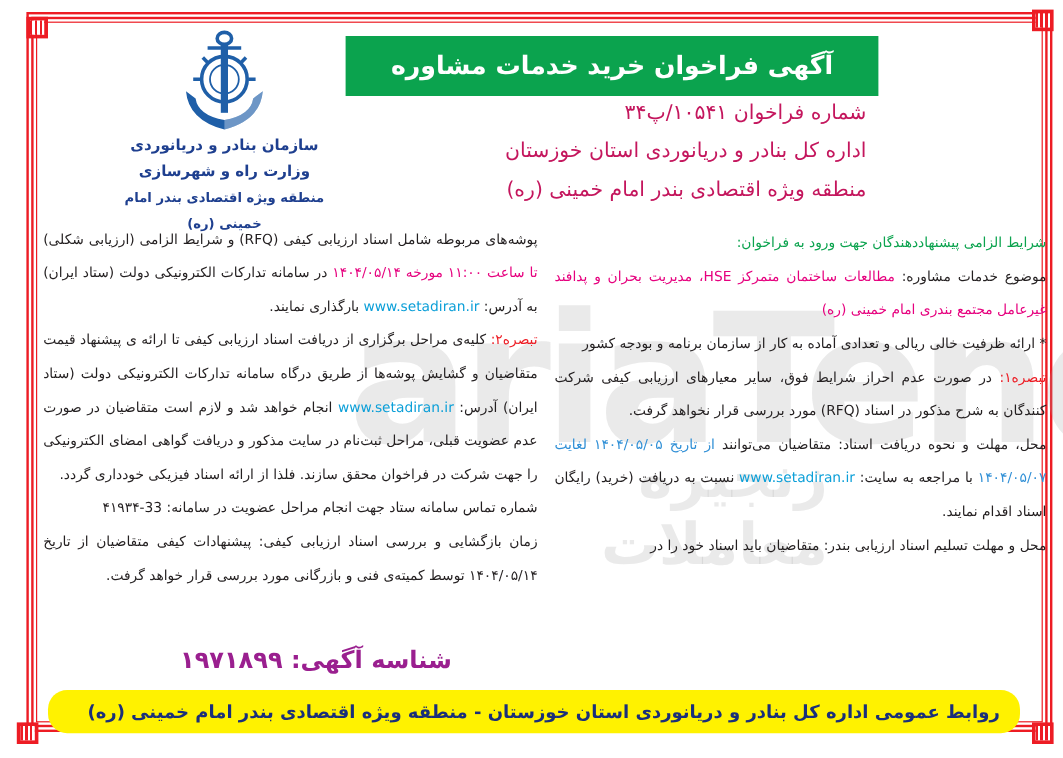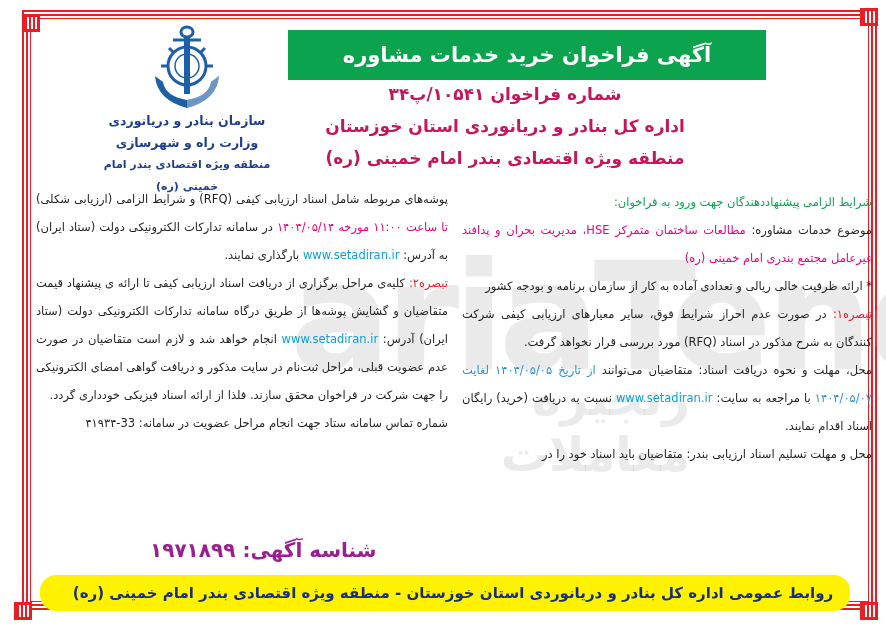--- a/index.html
+++ b/index.html
@@ -24,24 +24,24 @@
   .wm-big { left: 60px; top: 20px; font-size: 150px; letter-spacing: -6px; }
   .wm-sub { left: 150px; top: 160px; font-size: 48px; direction: rtl; letter-spacing: 18px; }
 
   
   .logo-block { position: absolute; left: 92px; top: 24px; width: 190px; text-align: center; }
   .logo-svg { display: block; margin: 0 auto; width: 80px; height: 86px; }
   .org-line { direction: rtl; font-weight: bold; color: #1e3f8f; font-size: 12.5px; line-height: 22px; }
   .org-line.small { font-size: 11px; }
 
   
-  .title-banner { position: absolute; left: 288px; top: 30px; width: 478px; height: 50px; background: #0ba34e;
+  .title-banner { position: absolute; left: 288px; top: 30px; width: 444px; height: 50px; background: #0ba34e;
       color: #ffffff; font-weight: bold; font-size: 21px; direction: rtl; text-align: center; line-height: 50px; }
-  .subtitle { position: absolute; left: 288px; width: 434px; text-align: center; direction: rtl;
-      color: #c4165d; font-weight: bold; font-size: 17px; }
+  .subtitle { position: absolute; left: 288px; width: 434px; direction: rtl;
+      color: #c4165d; font-weight: normal; font-size: 17px; }
   .subtitle.s1 { top: 84px; }
   .subtitle.s2 { top: 116px; }
   .subtitle.s3 { top: 148px; }
 
   
   .col { position: absolute; direction: rtl; text-align: justify; font-size: 11.5px; line-height: 28px; color: #231f20; }
   .col-right { left: 462px; top: 188px; width: 410px; }
   .col-left { left: 36px; top: 185px; width: 412px; }
   .pink { color: #e6007e; }
   .green { color: #0ba34e; }
@@ -128,17 +128,18 @@
     <span class="blue-link">www.setadiran.ir</span>
     <span>بارگذاری نمایند.</span>
   </span>
   <span class="p">
     <span class="red">تبصره۲:</span>
     <span>کلیه‌ی مراحل برگزاری از دریافت اسناد ارزیابی کیفی تا ارائه ی پیشنهاد قیمت متقاضیان و گشایش پوشه‌ها از طریق درگاه سامانه تدارکات الکترونیکی دولت (ستاد ایران) آدرس:</span>
     <span class="blue-link">www.setadiran.ir</span>
     <span>انجام خواهد شد و لازم است متقاضیان در صورت عدم عضویت قبلی، مراحل ثبت‌نام در سایت مذکور و دریافت گواهی امضای الکترونیکی را جهت شرکت در فراخوان محقق سازند. فلذا از ارائه اسناد فیزیکی خودداری گردد.</span>
   </span>
   <span class="p">شماره تماس سامانه ستاد جهت انجام مراحل عضویت در سامانه: 33-۴۱۹۳۴</span>
+  <span class="p">زمان بازگشایی و بررسی اسناد ارزیابی کیفی: پیشنهادات کیفی متقاضیان از تاریخ ۱۴۰۴/۰۵/۱۴ توسط کمیته‌ی فنی و بازرگانی مورد بررسی قرار خواهد گرفت.</span>
 </div>
 
 <div class="ad-id">شناسه آگهی: ۱۹۷۱۸۹۹</div>
 
 <div class="footer-banner">روابط عمومی اداره کل بنادر و دریانوردی استان خوزستان - منطقه ویژه اقتصادی بندر امام خمینی (ره)</div>
 
 </body></html>

